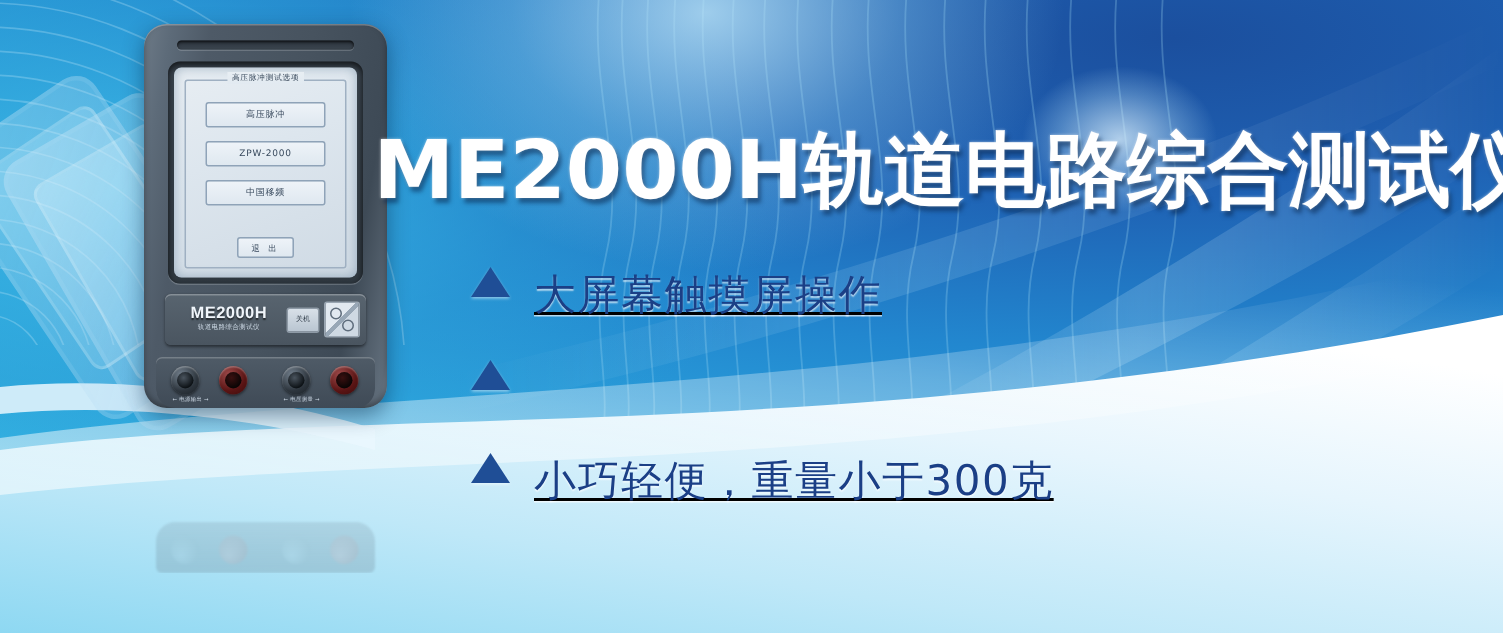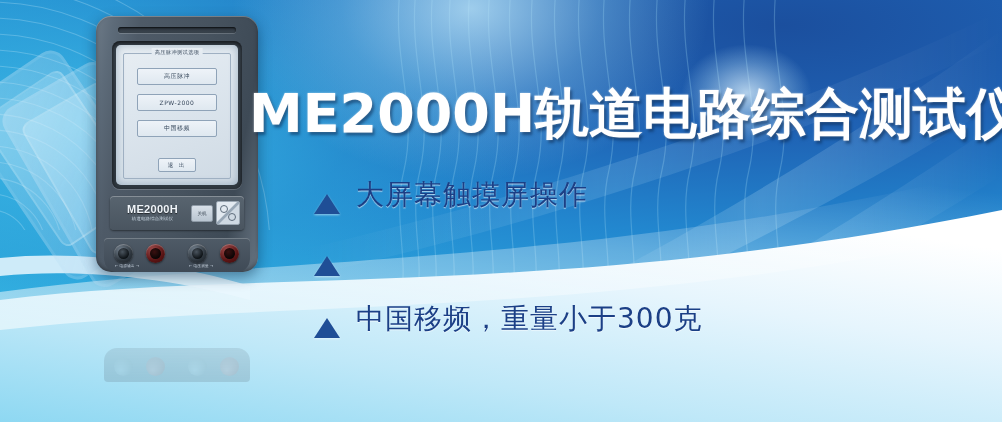--- a/index.html
+++ b/index.html
@@ -226,23 +226,24 @@
       2px 3px 3px rgba(10,40,80,.55),
       0 0 2px rgba(255,255,255,.6);
     font-family:"DejaVu Sans","Liberation Sans",sans-serif;
   }
 
   #bullets{
     position:absolute;left:314px;top:178px;
     width:560px;
   }
   .bullet{
-    display:flex;align-items:flex-end;
+    display:flex;align-items:flex-start;
     margin-bottom:26px;
     height:36px;
+    text-decoration:underline;
   }
   .tri{
     width:0;height:0;
     border-left:13px solid transparent;
     border-right:13px solid transparent;
     border-bottom:20px solid #1f4e96;
     margin-right:16px;
     flex:0 0 auto;
     filter:drop-shadow(0 1px 1px rgba(255,255,255,.5));
   }
@@ -419,17 +420,17 @@
   <div id="bullets">
     <div class="bullet">
       <div class="tri"></div>
       <div class="btext">大屏幕触摸屏操作</div>
     </div>
     <div class="bullet">
       <div class="tri"></div>
     </div>
     <div class="bullet">
       <div class="tri"></div>
-      <div class="btext">中国移频，重量小于300克</div>
+      <div class="btext">小巧轻便，重量小于300克</div>
     </div>
   </div>
 
 </div>
 
 </body></html>

